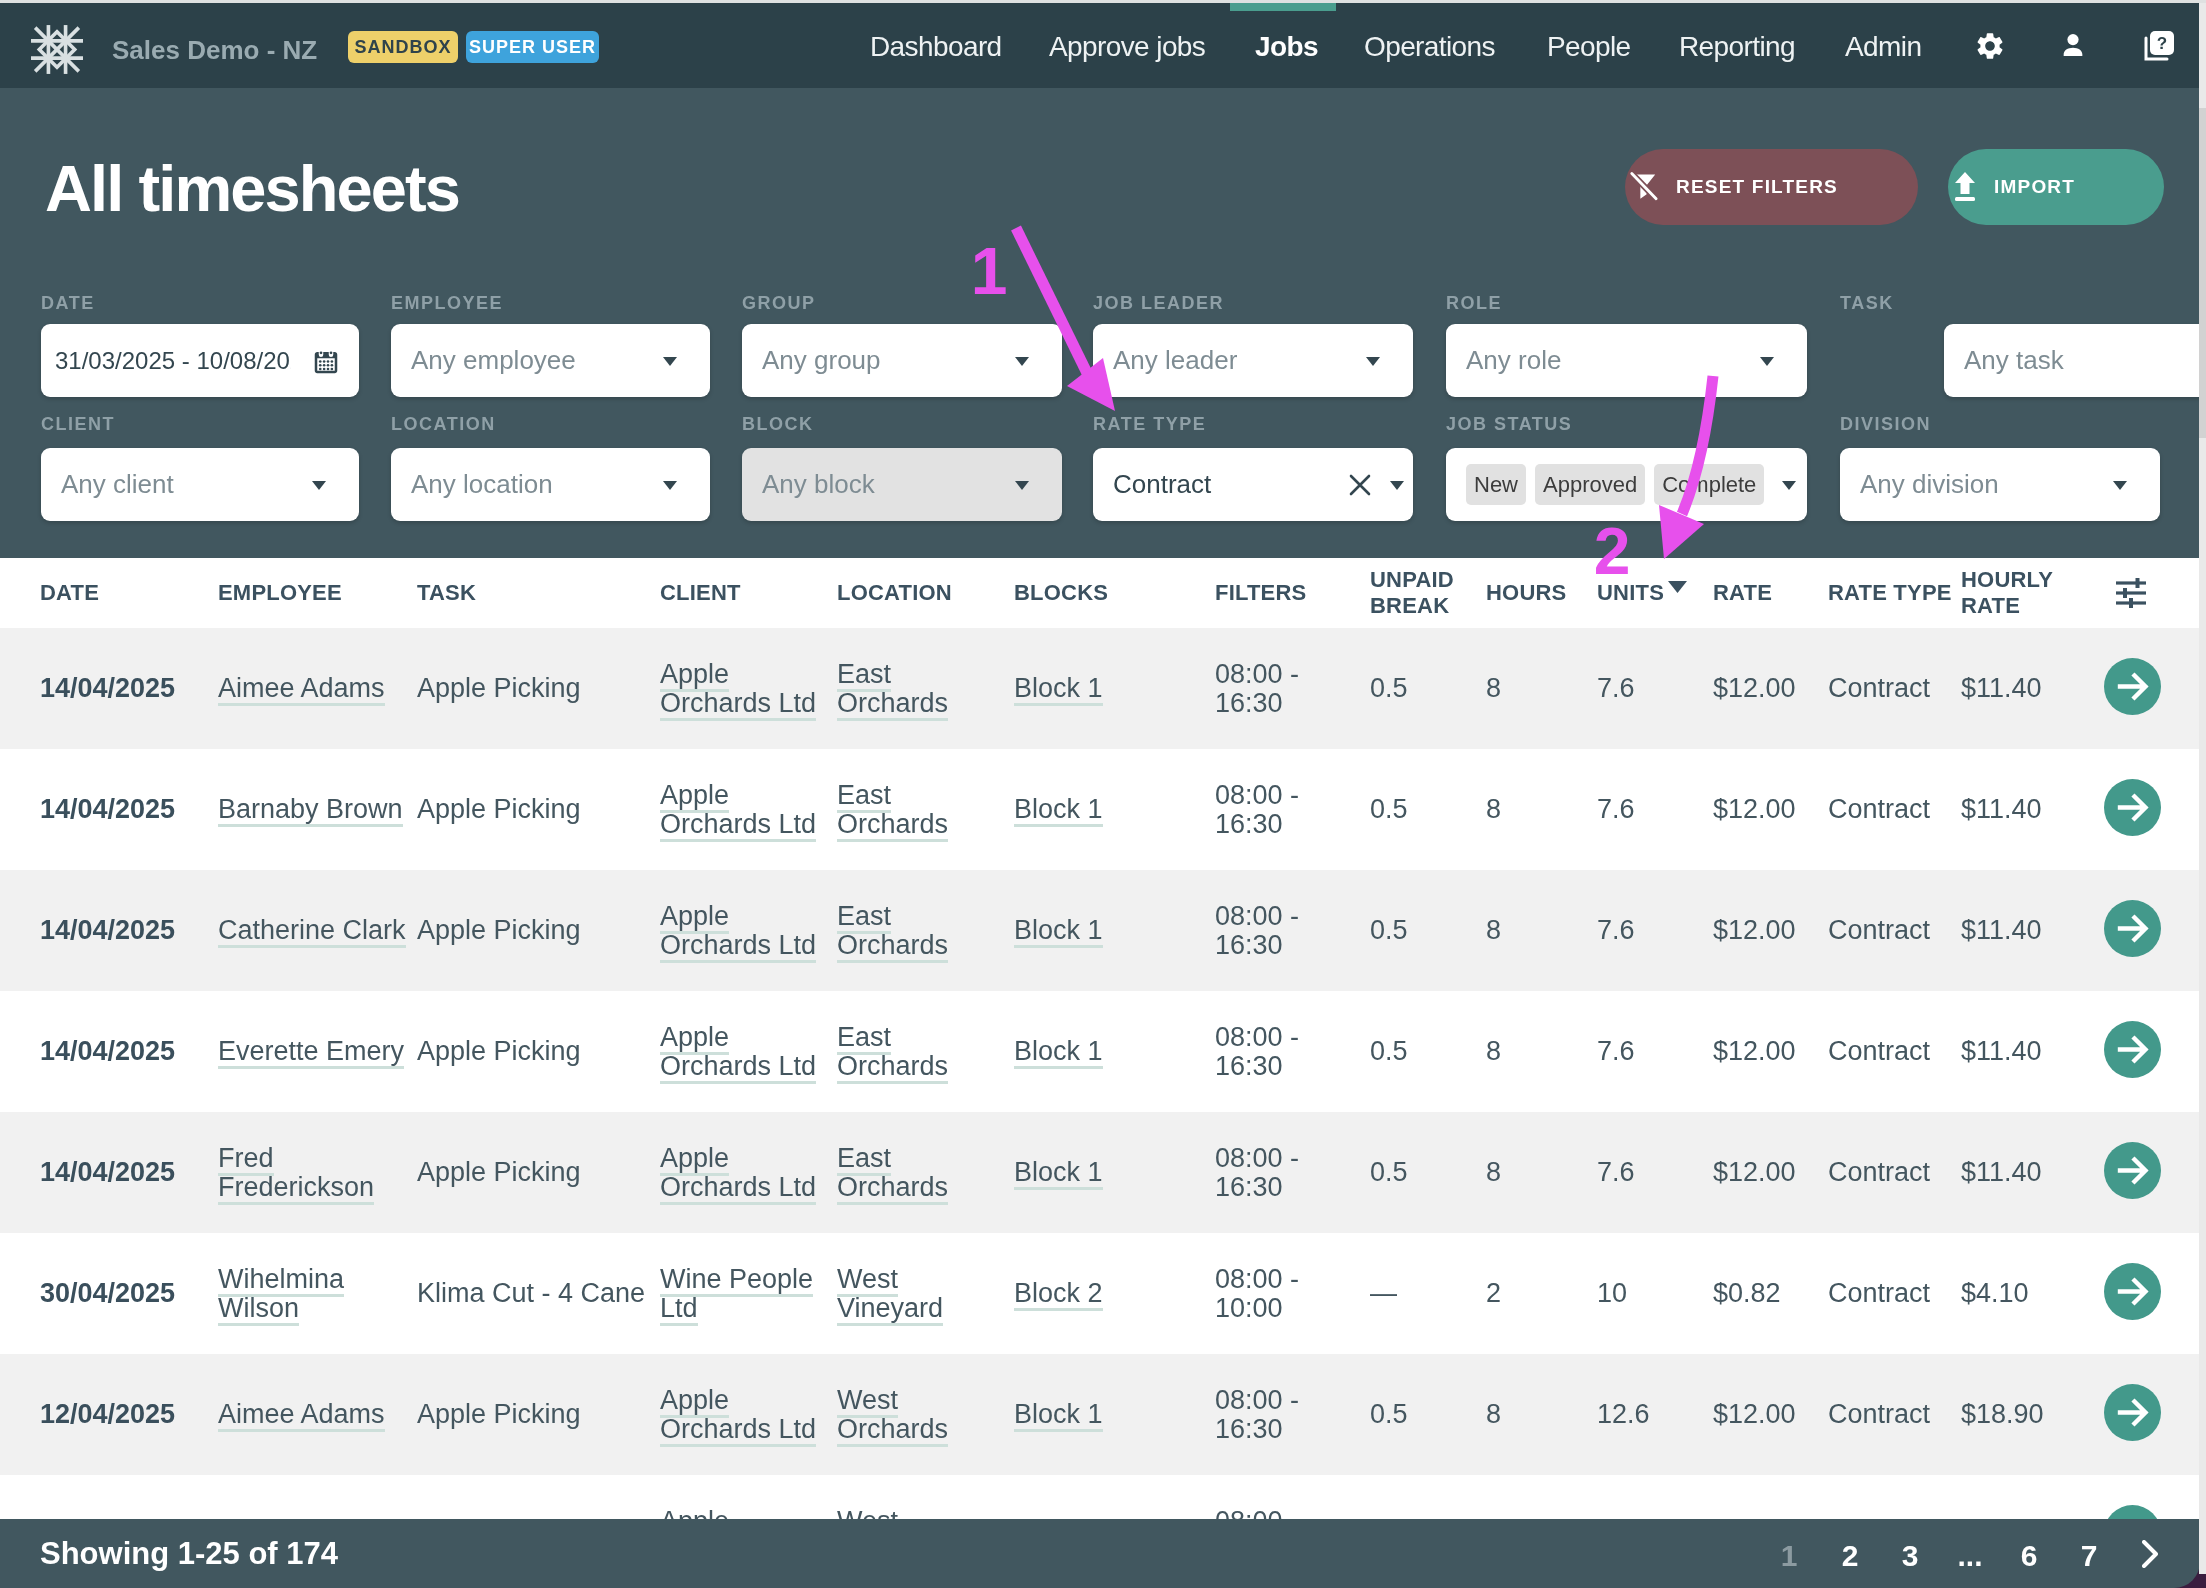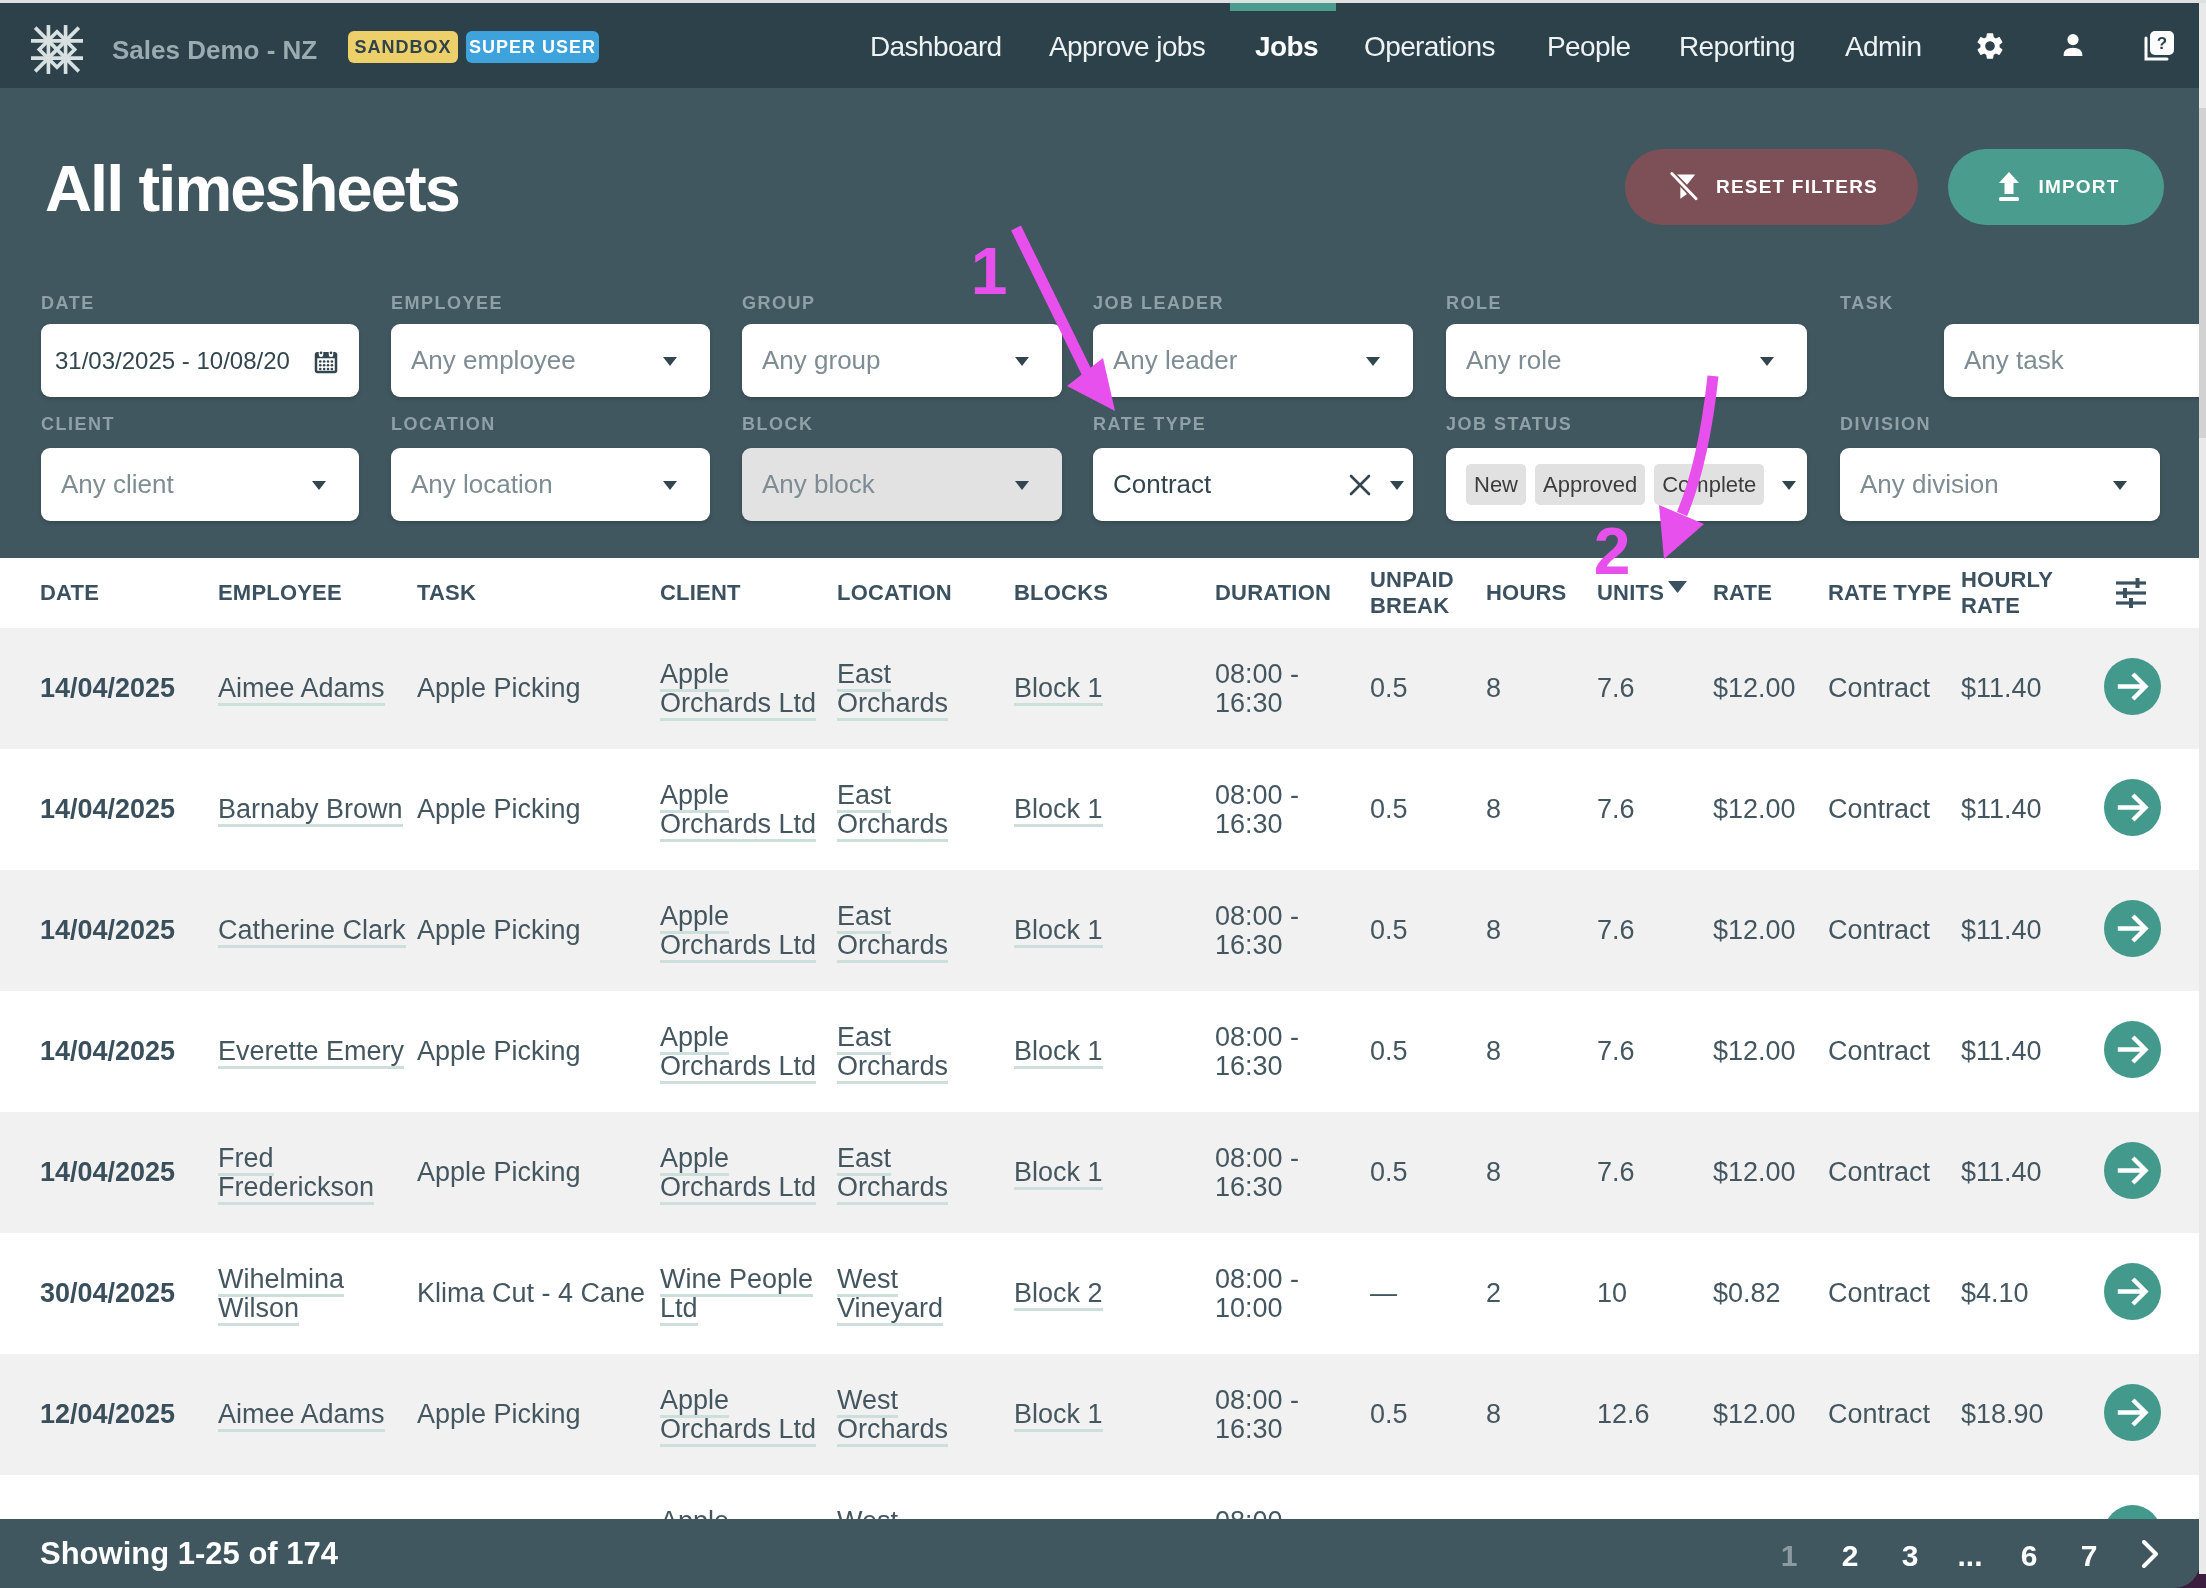--- a/index.html
+++ b/index.html
@@ -8,21 +8,21 @@
 .tabind{position:absolute;left:1230px;top:3px;width:106px;height:8px;background:#4a9d8e;z-index:21}
 .brand{position:absolute;left:112px;top:32px;font-size:26px;font-weight:bold;color:#9aabb1;letter-spacing:0px}
 .badge{position:absolute;top:28px;height:32px;border-radius:6px;font-size:18px;font-weight:bold;letter-spacing:1px;display:flex;align-items:center;justify-content:center;white-space:nowrap}
 .sand{left:348px;width:110px;background:#eed06a;color:#2f434b}
 .su{left:466px;width:133px;background:#3ea3dc;color:#fff}
 .nl{position:absolute;top:28px;font-size:28px;color:#eef2f3;letter-spacing:-0.6px;white-space:nowrap}
 .nl.b{font-weight:bold;color:#fff}
 .nico{position:absolute;top:27px}
 .hero{position:absolute;left:0;top:88px;width:2206px;height:470px;background:#41575f}
 .h1{position:absolute;left:45px;top:156px;font-size:65px;line-height:65px;font-weight:bold;color:#fff;letter-spacing:-1.9px}
-.btn{position:absolute;top:149px;height:76px;border-radius:38px;display:flex;align-items:center;justify-content:center;color:#fff;font-weight:bold;font-size:19px;letter-spacing:1.2px}
+.btn{position:absolute;top:149px;height:76px;border-radius:38px;display:flex;align-items:center;justify-content:flex-start;color:#fff;font-weight:bold;font-size:19px;letter-spacing:1.2px}
 .reset{left:1625px;width:293px;background:#7d5057;gap:14px}
 .import{left:1948px;width:216px;background:#4a9d8e;gap:12px}
 .bic{display:flex;align-items:center}
 .flabel{position:absolute;font-size:18px;font-weight:bold;color:#8fa0a7;letter-spacing:1.5px}
 .field{position:absolute;height:73px;background:#fff;border-radius:9px;box-shadow:0 2px 4px rgba(0,0,0,.18)}
 .field.dis{background:#e2e2e2}
 .ftext{position:absolute;left:20px;top:0;height:73px;display:flex;align-items:center;font-size:26px;color:#7e8c93;white-space:nowrap}
 .ftext.dk{color:#33464f}
 .car{position:absolute;top:33px}
 .calic{position:absolute;right:18px;top:23px}
@@ -219,21 +219,21 @@
         <polygon points="0,0 14,0 7,9" fill="#33464f"></polygon>
       </svg>
     </div>
 <div class="thead">
       <div class="hc" style="left:40px">DATE</div>
       <div class="hc" style="left:218px">EMPLOYEE</div>
       <div class="hc" style="left:417px">TASK</div>
       <div class="hc" style="left:660px">CLIENT</div>
       <div class="hc" style="left:837px">LOCATION</div>
       <div class="hc" style="left:1014px">BLOCKS</div>
-      <div class="hc" style="left:1215px">DURATION</div>
+      <div class="hc" style="left:1215px">FILTERS</div>
       <div class="hc" style="left:1370px">UNPAID<br>BREAK</div>
       <div class="hc" style="left:1486px">HOURS</div>
       <div class="hc" style="left:1597px">
         <span style="display:flex;align-items:flex-start;gap:4px">UNITS<svg width="19" height="13" viewBox="0 0 19 13">
             <polygon points="0,1 19,1 9.5,13" fill="#3b5160"></polygon>
           </svg></span>
       </div>
       <div class="hc" style="left:1713px">RATE</div>
       <div class="hc" style="left:1828px">RATE TYPE</div>
       <div class="hc" style="left:1961px">HOURLY<br>RATE</div>

